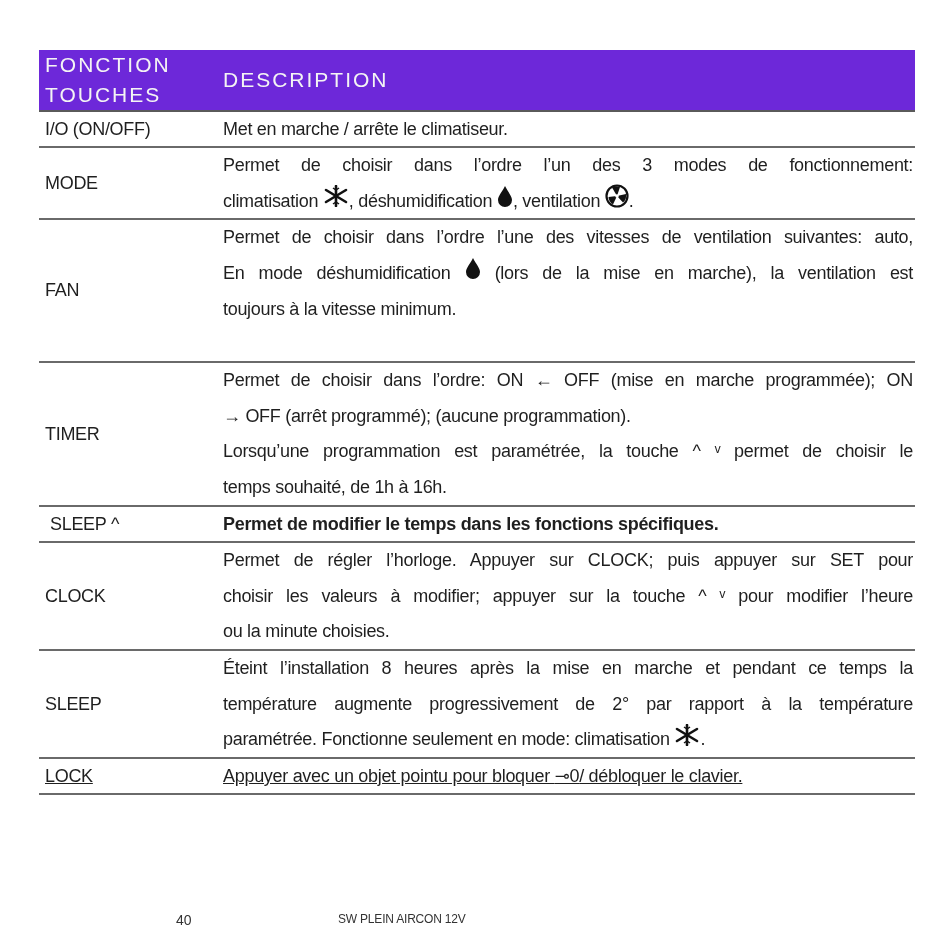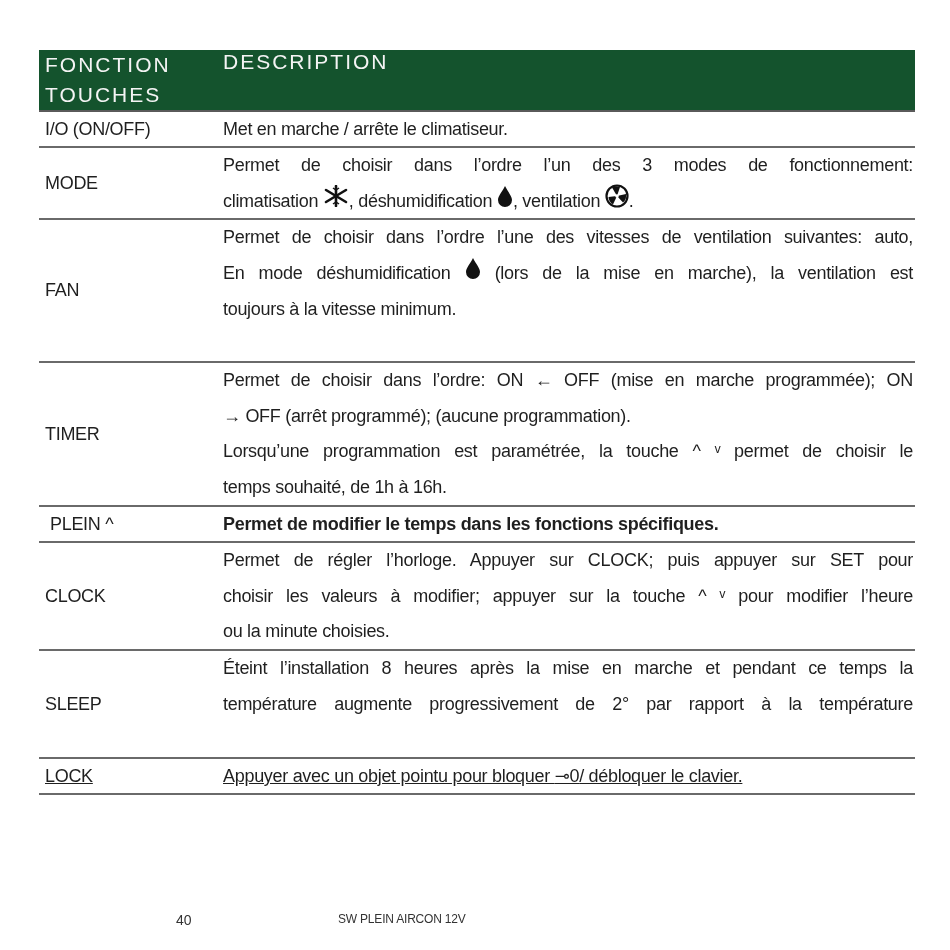--- a/index.html
+++ b/index.html
@@ -1,19 +1,19 @@
 <!DOCTYPE html>
 <html><head>
 <meta charset="utf-8">
 <style>
   html, body { margin: 0; padding: 0; background: #ffffff; }
   body { width: 950px; height: 950px; position: relative; overflow: hidden;
          font-family: "Liberation Sans", sans-serif; color: #1f1f1f; }
   .table { position: absolute; left: 39px; top: 50px; width: 876px; }
-  .head { display: flex; background: #14532d; color: #f4f4f4; height: 60px; align-items: flex-start;
+  .head { display: flex; background: #6d28d9; color: #f4f4f4; height: 60px; align-items: center;
           border-bottom: 2px solid #5a5a5a; }
   .head .c1 { width: 178px; padding-left: 6px; font-size: 21px; letter-spacing: 2px; line-height: 30px; }
   .head .c2 { padding-left: 0; font-size: 21px; letter-spacing: 2px; }
   .row { display: flex; border-bottom: 2px solid #6a6a6a; }
   .row .c1 { width: 178px; padding-left: 6px; font-size: 18px; display: flex; align-items: center; letter-spacing: -0.3px; }
   .row .c2 { width: 690px; font-size: 18px; line-height: 35.5px; padding: 0; letter-spacing: -0.3px; }
   .justify { text-align: justify; }
   .ic { display: inline-block; vertical-align: middle; }
   .footer-page { position: absolute; left: 176px; top: 912px; font-size: 14px; color: #333; }
   .footer-title { position: absolute; left: 338px; top: 912px; font-size: 12px; color: #333; letter-spacing: -0.2px; }
@@ -87,40 +87,55 @@
     <div class="c1">TIMER</div>
     <div class="c2">
       <div class="justify" style="text-align-last:justify;">Permet de choisir dans l’ordre: ON ← OFF (mise en marche programmée); ON</div>
       <div>→ OFF (arrêt programmé); (aucune programmation).</div>
       <div class="justify" style="text-align-last:justify;">Lorsqu’une programmation est paramétrée, la touche ^ ᵛ permet de choisir le</div>
       <div>temps souhaité, de 1h à 16h.</div>
     </div>
   </div>
 
   <div class="row" style="height:34px;">
-    <div class="c1" style="padding-left:11px;width:173px;">PLEIN ^</div>
+    <div class="c1" style="padding-left:11px;width:173px;">SLEEP ^</div>
     <div class="c2" style="line-height:34px;font-weight:bold;">
       <span>Permet de modifier le temps dans les fonctions spécifiques.</span>
     </div>
   </div>
 
   <div class="row" style="height:106px;">
     <div class="c1">CLOCK</div>
     <div class="c2">
       <div class="justify" style="text-align-last:justify;">Permet de régler l’horloge. Appuyer sur CLOCK; puis appuyer sur SET pour</div>
       <div class="justify" style="text-align-last:justify;">choisir les valeurs à modifier; appuyer sur la touche ^ ᵛ pour modifier l’heure</div>
       <div>ou la minute choisies.</div>
     </div>
   </div>
 
   <div class="row" style="height:106px;">
     <div class="c1">SLEEP</div>
     <div class="c2">
       <div class="justify" style="text-align-last:justify;">Éteint l’installation 8 heures après la mise en marche et pendant ce temps la</div>
       <div class="justify" style="text-align-last:justify;">température augmente progressivement de 2° par rapport à la température</div>
+      <div>
+        <span>paramétrée. Fonctionne seulement en mode: climatisation </span><span class="ic"><svg width="26" height="22" viewBox="0 0 26 22">
+              <g stroke="#111" stroke-width="2.6" stroke-linecap="round">
+                <line x1="13" y1="1" x2="13" y2="21"></line>
+                <line x1="3" y1="5" x2="23" y2="17"></line>
+                <line x1="3" y1="17" x2="23" y2="5"></line>
+              </g>
+              <g stroke="#111" stroke-width="1.5">
+                <line x1="10" y1="3" x2="13" y2="5"></line>
+                <line x1="16" y1="3" x2="13" y2="5"></line>
+                <line x1="10" y1="19" x2="13" y2="17"></line>
+                <line x1="16" y1="19" x2="13" y2="17"></line>
+              </g>
+            </svg></span><span>.</span>
+      </div>
     </div>
   </div>
 
   <div class="row" style="height:34px;text-decoration:underline;">
     <div class="c1">LOCK</div>
     <div class="c2" style="line-height:34px;">
       <span>Appuyer avec un objet pointu pour bloquer </span><span>⊸0</span><span>/ débloquer le clavier.</span>
     </div>
   </div>
 </div>

